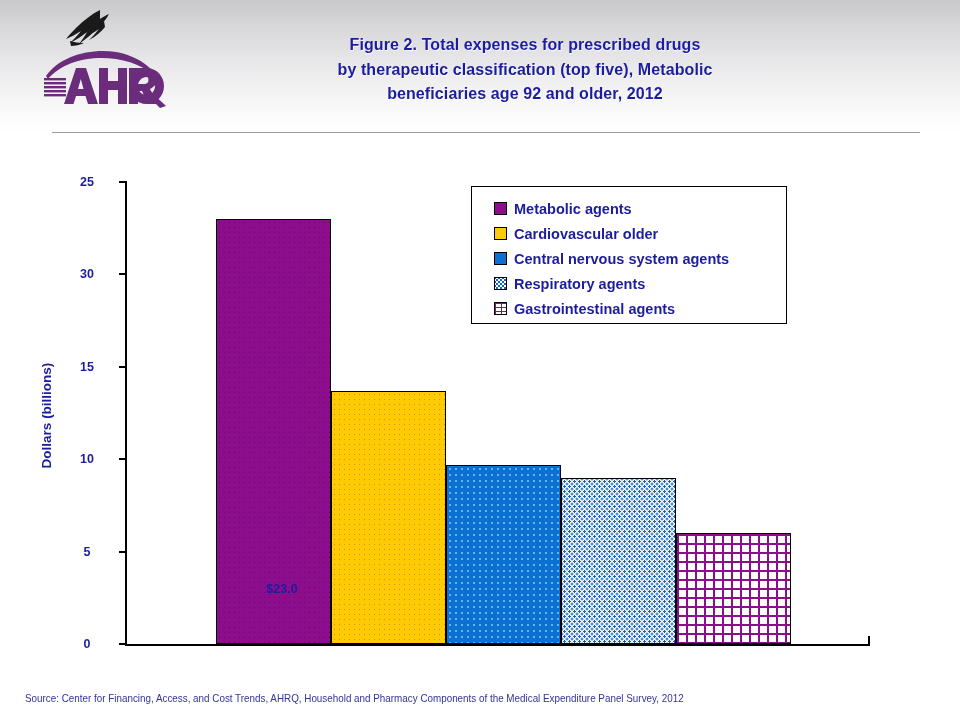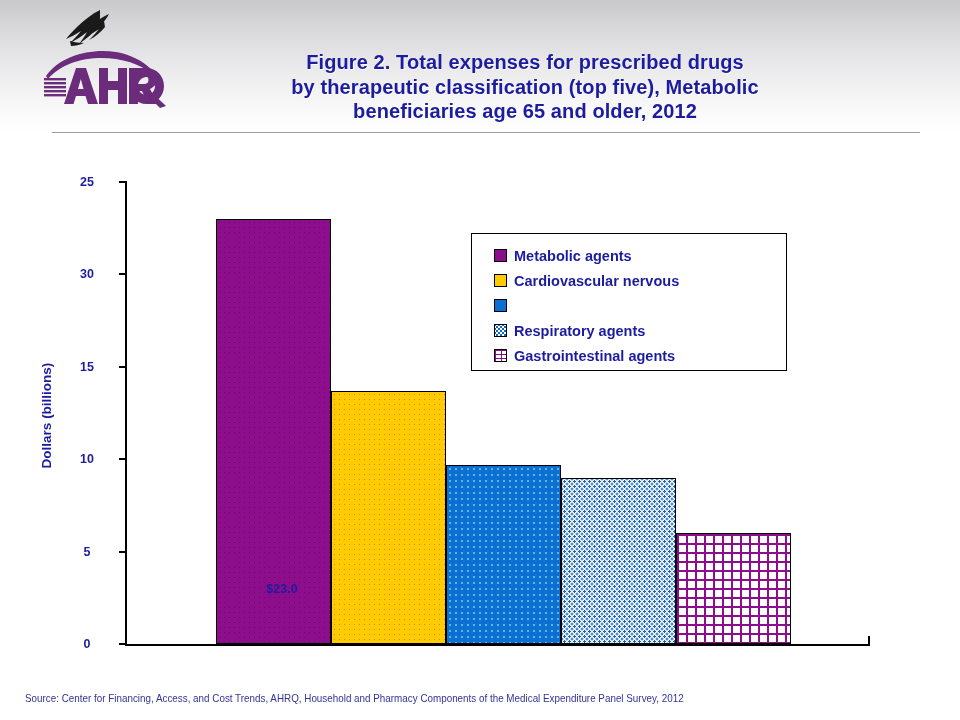--- a/index.html
+++ b/index.html
@@ -13,24 +13,24 @@
   
   #header{
     position:absolute;left:0;top:0;width:960px;height:133px;
     background:linear-gradient(to bottom,#c9c9cc 0%,#d6d6d9 18%,#e4e4e6 40%,#f1f1f2 65%,#fafafa 85%,#ffffff 100%);
   }
   #logo-block{position:absolute;left:42px;top:8px;width:130px;height:100px;}
   #eagle{position:absolute;left:18px;top:0px;width:60px;height:42px;}
   #ahrq-word{position:absolute;left:0px;top:38px;width:128px;height:62px;}
 
   #title{
-    position:absolute;left:215px;top:50px;width:620px;
+    position:absolute;left:215px;top:33px;width:620px;
     text-align:center;
     color:#1c1c9e;
-    font-size:20px;line-height:24.5px;font-weight:bold;
+    font-size:16px;line-height:24.5px;font-weight:bold;
     letter-spacing:0.1px;
     text-shadow:0.6px 0.6px 0 rgba(255,255,255,.85);
   }
   #divider{
     position:absolute;left:52px;top:132px;width:868px;height:2px;
     background:linear-gradient(to bottom,#9d9d9d 0%,#9d9d9d 50%,#e8e8e8 50%,#e8e8e8 100%);
   }
 
   
   #chart{position:absolute;left:0;top:133px;width:960px;height:545px;background:#fff;}
@@ -91,21 +91,20 @@
       linear-gradient(90deg,#8d0e8d 2px, transparent 2px);
     background-size:100% 9px, 18px 9px, 18px 9px;
     background-position:0 0, 0 0, 9px 4.5px;
   }
 
   
   #legend{
     position:absolute;left:471px;top:53px;width:316px;height:138px;
     background:#fff;border:1.6px solid #000;box-sizing:border-box;
     padding:9px 0 0 22px;
-    margin-top:47px;
   }
   .leg-row{display:flex;align-items:center;height:25px;}
   .leg-sw{
     width:13px;height:13px;border:1.4px solid #000;box-sizing:border-box;
     margin-right:7px;flex:none;
   }
   .leg-txt{color:#1c1c9e;font-size:14.5px;font-weight:bold;white-space:nowrap;}
 
   .sw-resp{
     background-color:#fff;
@@ -162,21 +161,21 @@
                M96 30 L96 38 L102 38 C105 38 106.5 36.4 106.5 34 C106.5 31.6 105 30 102 30 Z" fill="#6b2d7b"></path>
       <path d="M122 40 C122 50 114.5 58 104.5 58 C94.5 58 87 50 87 40 C87 30 94.5 22 104.5 22 C114.5 22 122 30 122 40 Z
                M104.5 31 C99.7 31 96 35 96 40 C96 45 99.7 49 104.5 49 C109.3 49 113 45 113 40 C113 35 109.3 31 104.5 31 Z" fill="#6b2d7b"></path>
       <path d="M108 45 L124 60 L118 62 L104 48 Z" fill="#6b2d7b"></path>
     </svg>
   </div>
 
   <div id="title">
     <div>Figure 2. Total expenses for prescribed drugs</div>
     <div>by therapeutic classification (top five), Metabolic</div>
-    <div>beneficiaries age 65 and older, 2012</div>
+    <div>beneficiaries age 92 and older, 2012</div>
   </div>
 </div>
 <div id="divider"></div>
 
 <div id="chart">
 
   <div id="ytitle">Dollars (billions)</div>
 
   <div id="axis-v"></div>
   <div id="axis-h"></div>
@@ -217,25 +216,26 @@
 
   <div id="legend">
 
     <div class="leg-row">
       <span class="leg-sw" style="background:#8d0e8d"></span>
       <span class="leg-txt">Metabolic agents</span>
     </div>
 
     <div class="leg-row">
       <span class="leg-sw" style="background:#ffcb05"></span>
-      <span class="leg-txt">Cardiovascular nervous</span>
+      <span class="leg-txt">Cardiovascular older</span>
     </div>
 
     <div class="leg-row">
       <span class="leg-sw" style="background:#0c70d2"></span>
+      <span class="leg-txt">Central nervous system agents</span>
     </div>
 
     <div class="leg-row">
       <span class="leg-sw sw-resp"></span>
       <span class="leg-txt">Respiratory agents</span>
     </div>
 
     <div class="leg-row">
       <span class="leg-sw sw-gi"></span>
       <span class="leg-txt">Gastrointestinal agents</span>

